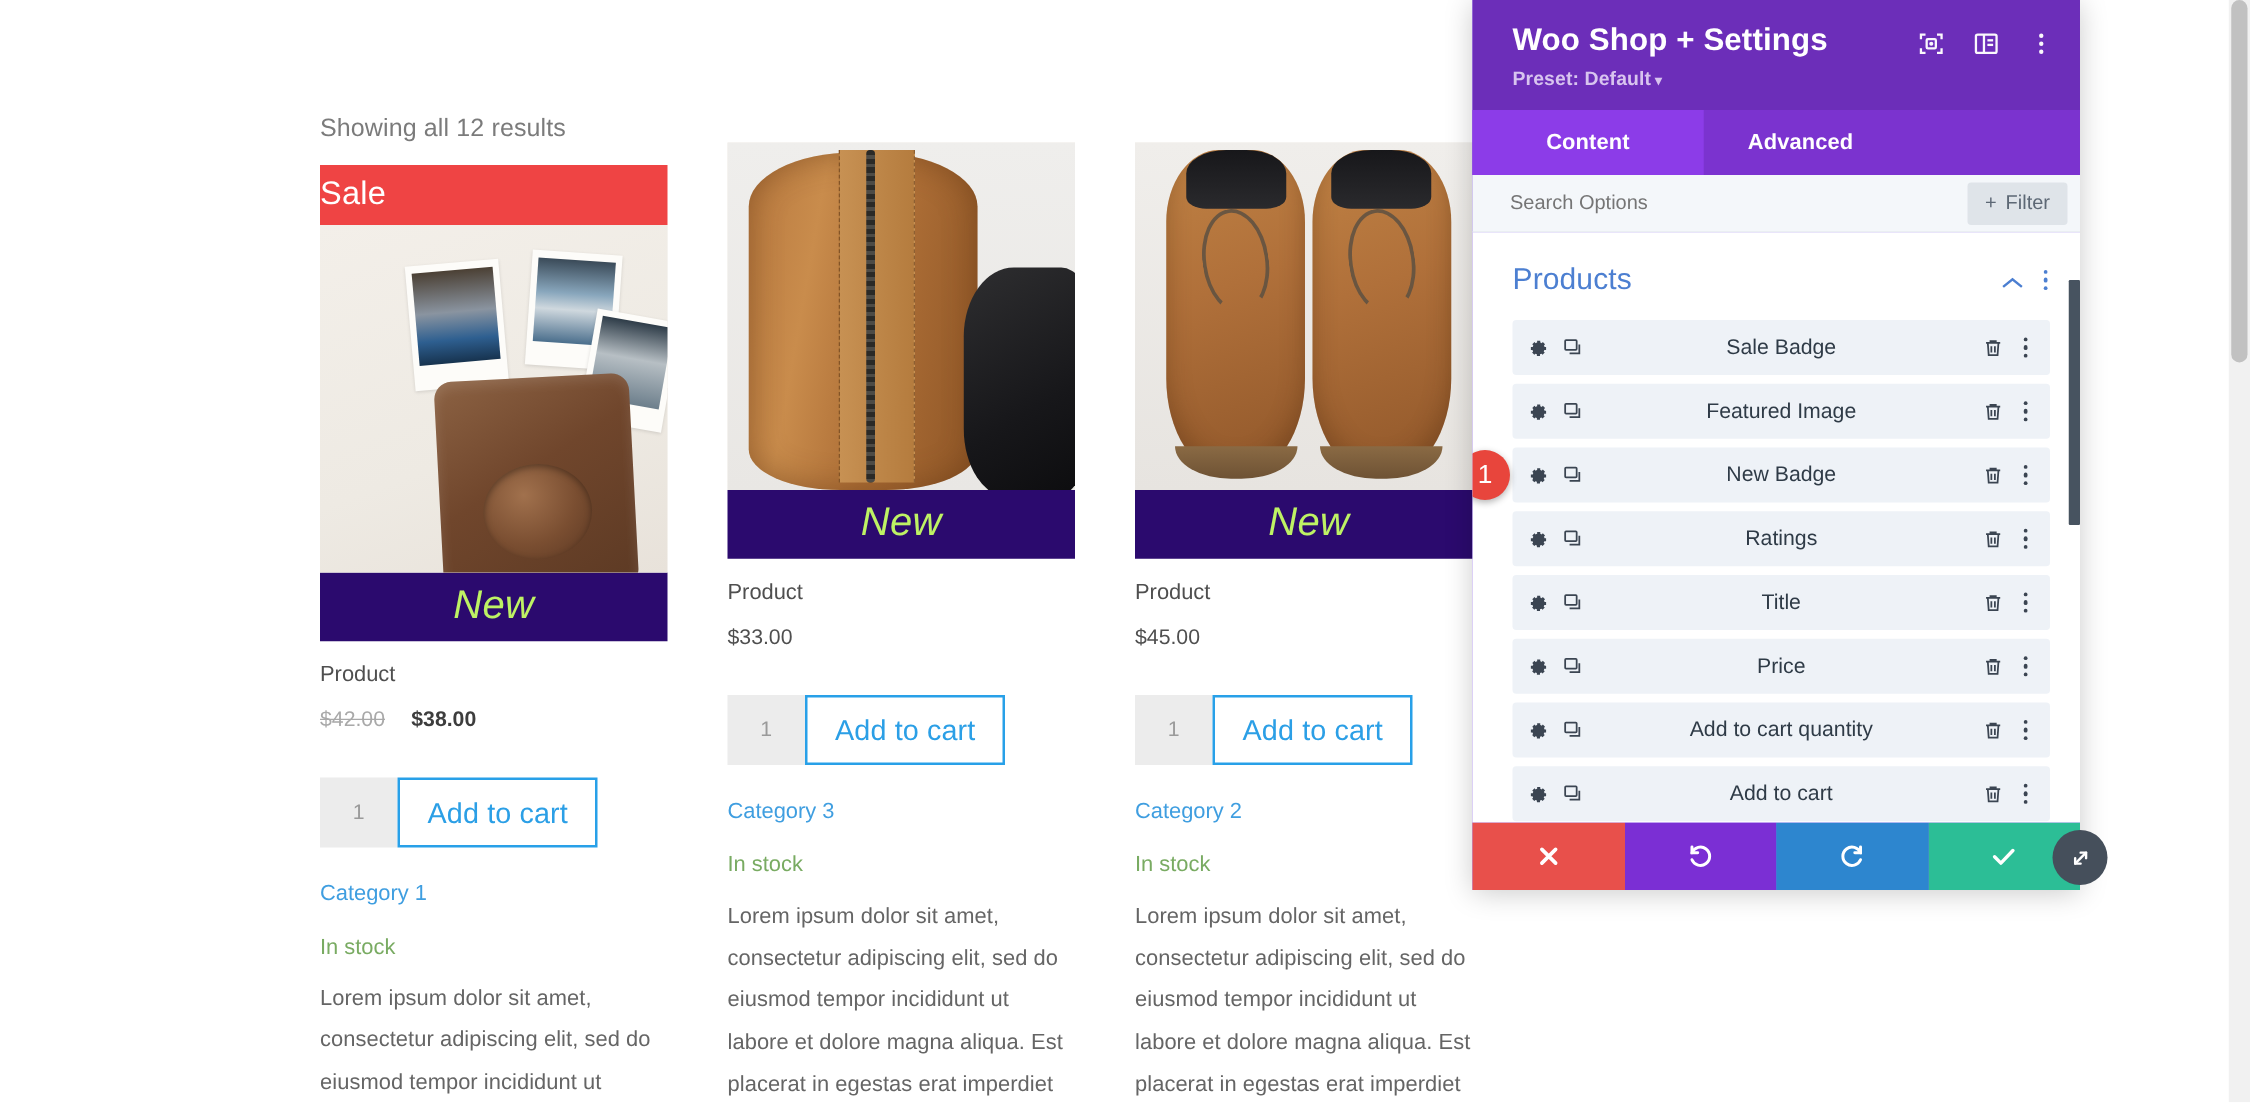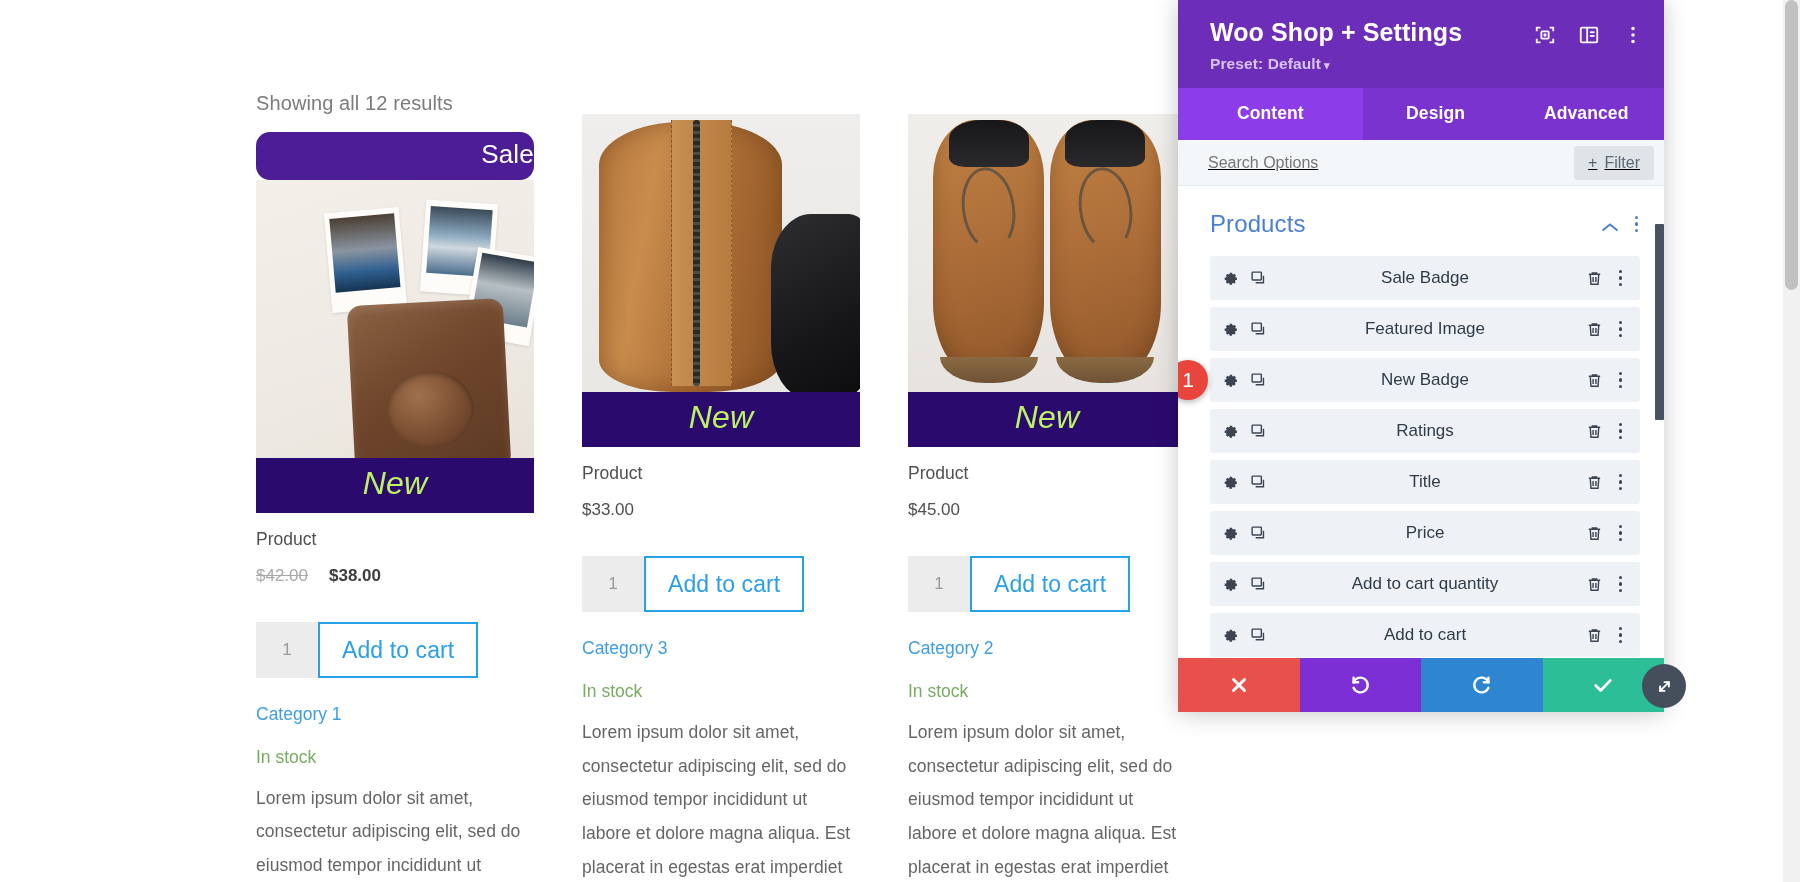--- a/index.html
+++ b/index.html
@@ -22,25 +22,24 @@
     font-size: 20px; color: #7b7b7b; letter-spacing: .1px;
   }
   .product-grid {
     position: absolute; left: 256px; top: 132px;
     width: 1500px;
     display: flex; gap: 48px;
   }
   .product-card { width: 278px; position: relative; }
 
   .sale-badge {
-    background: #4c1d95; color: #fff;
-    text-align: right; font-size: 26px; font-weight: 400;
+    background: #ef4444; color: #fff;
+    text-align: left; font-size: 26px; font-weight: 400;
     padding: 8px 0 11px; line-height: 1.1;
     letter-spacing: .2px;
-    border-radius: 14px;
   }
   .p-image { width: 100%; height: 278px; position: relative; overflow: hidden; background:#efebe6; }
   .new-badge {
     background: #2b0a6e; color: #bef264;
     text-align: center; font-size: 32px;
     padding: 8px 0 12px; line-height: 1.1;
     letter-spacing: .2px;
     font-style: italic;
   }
   .p-title { font-size: 17.5px; color: #4f4f4f; margin-top: 16px; }
@@ -168,21 +167,21 @@
     padding: 15px 0 16px; font-size: 17.5px; font-weight: bold; color: #fff;
     text-align: center; cursor: pointer; letter-spacing:.1px;
   }
   .tab-content { width: 38%; background: #8c3ce8; }
   .tab-design  { width: 30%; }
   .tab-advanced{ width: 32%; }
 
   .search-bar {
     display: flex; align-items: center; justify-content: space-between;
     background: #f4f7fa; border-bottom: 1px solid #e6ebf0;
-    padding: 0 10px 0 30px; height: 46px; text-decoration: underline;
+    padding: 0 10px 0 30px; height: 46px;
   }
   .search-input {
     border: none; background: transparent; outline: none;
     font-size: 16px; color: #8e99a6; flex: 1;
     font-family: "Liberation Sans", sans-serif;
   }
   .filter-btn {
     background: #dfe4e9; color: #5d6875; font-size: 16px;
     padding: 8px 14px; border: none; border-radius: 3px; cursor: pointer;
     display:flex; align-items:center; gap:7px;
@@ -395,21 +394,20 @@
             <circle cx="12" cy="5" r="1.9"></circle>
               <circle cx="12" cy="12" r="1.9"></circle>
               <circle cx="12" cy="19" r="1.9"></circle>
           </svg>
         </span>
       </div>
     </div>
 
     <div class="tabs">
       <div class="tab tab-content">Content</div>
-      <div class="tab tab-design">Design</div>
       <div class="tab tab-advanced">Advanced</div>
     </div>
 
     <div class="search-bar">
       <input class="search-input" placeholder="Search Options" style="">
       <button class="filter-btn">
         <span>+</span>
         <span>Filter</span>
       </button>
     </div>

